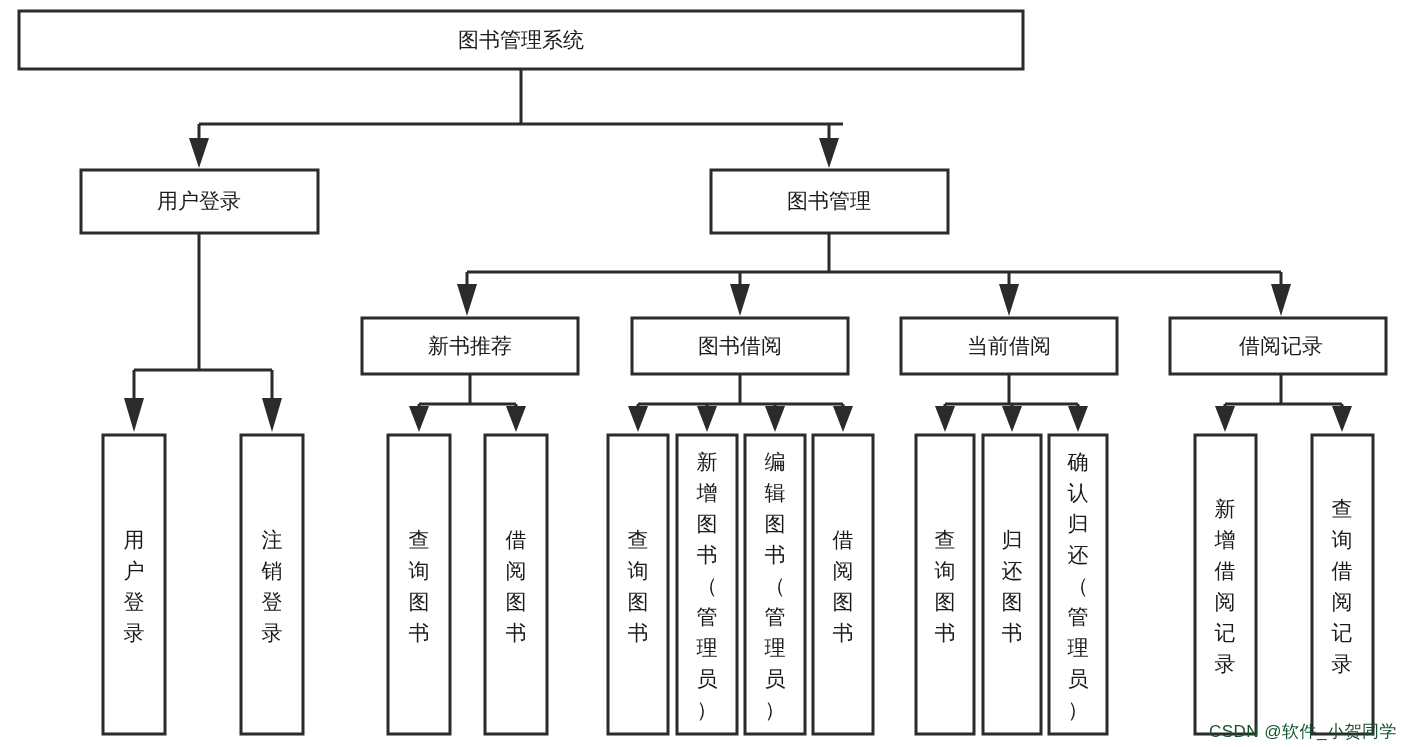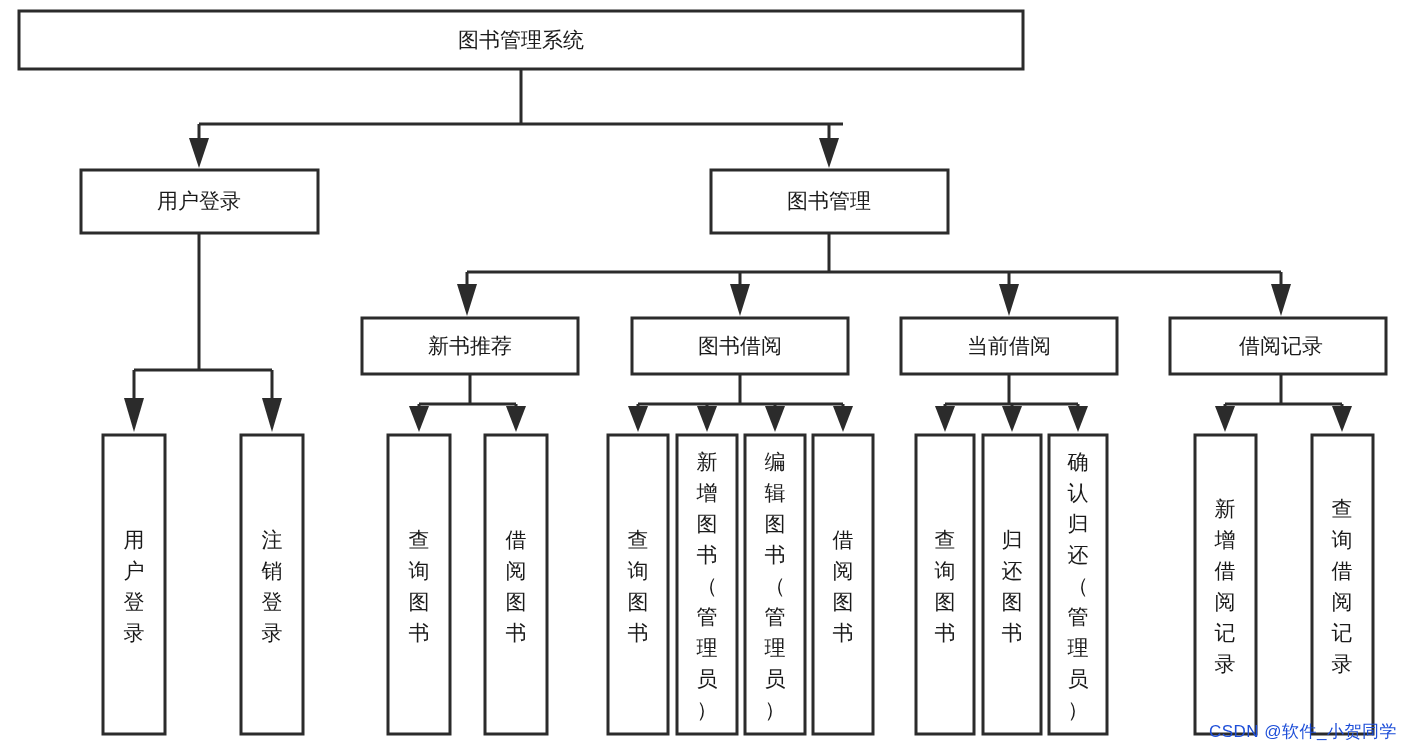--- a/index.html
+++ b/index.html
@@ -52,21 +52,21 @@
     font-size: 21px;
     fill: #1a1a1a;
     text-anchor: middle;
   }
   .watermark {
     position: absolute;
     right: 8px;
     bottom: 4px;
     font-family: "Liberation Sans", "DejaVu Sans", sans-serif;
     font-size: 17px;
-    color: #1d4ed8;
+    color: #14532d;
     white-space: nowrap;
     letter-spacing: 0.5px;
   }
 </style>
 </head>
 <body>
 
 <div id="diagram-root">
 
   <svg id="tree-svg" viewBox="0 0 1405 747">

